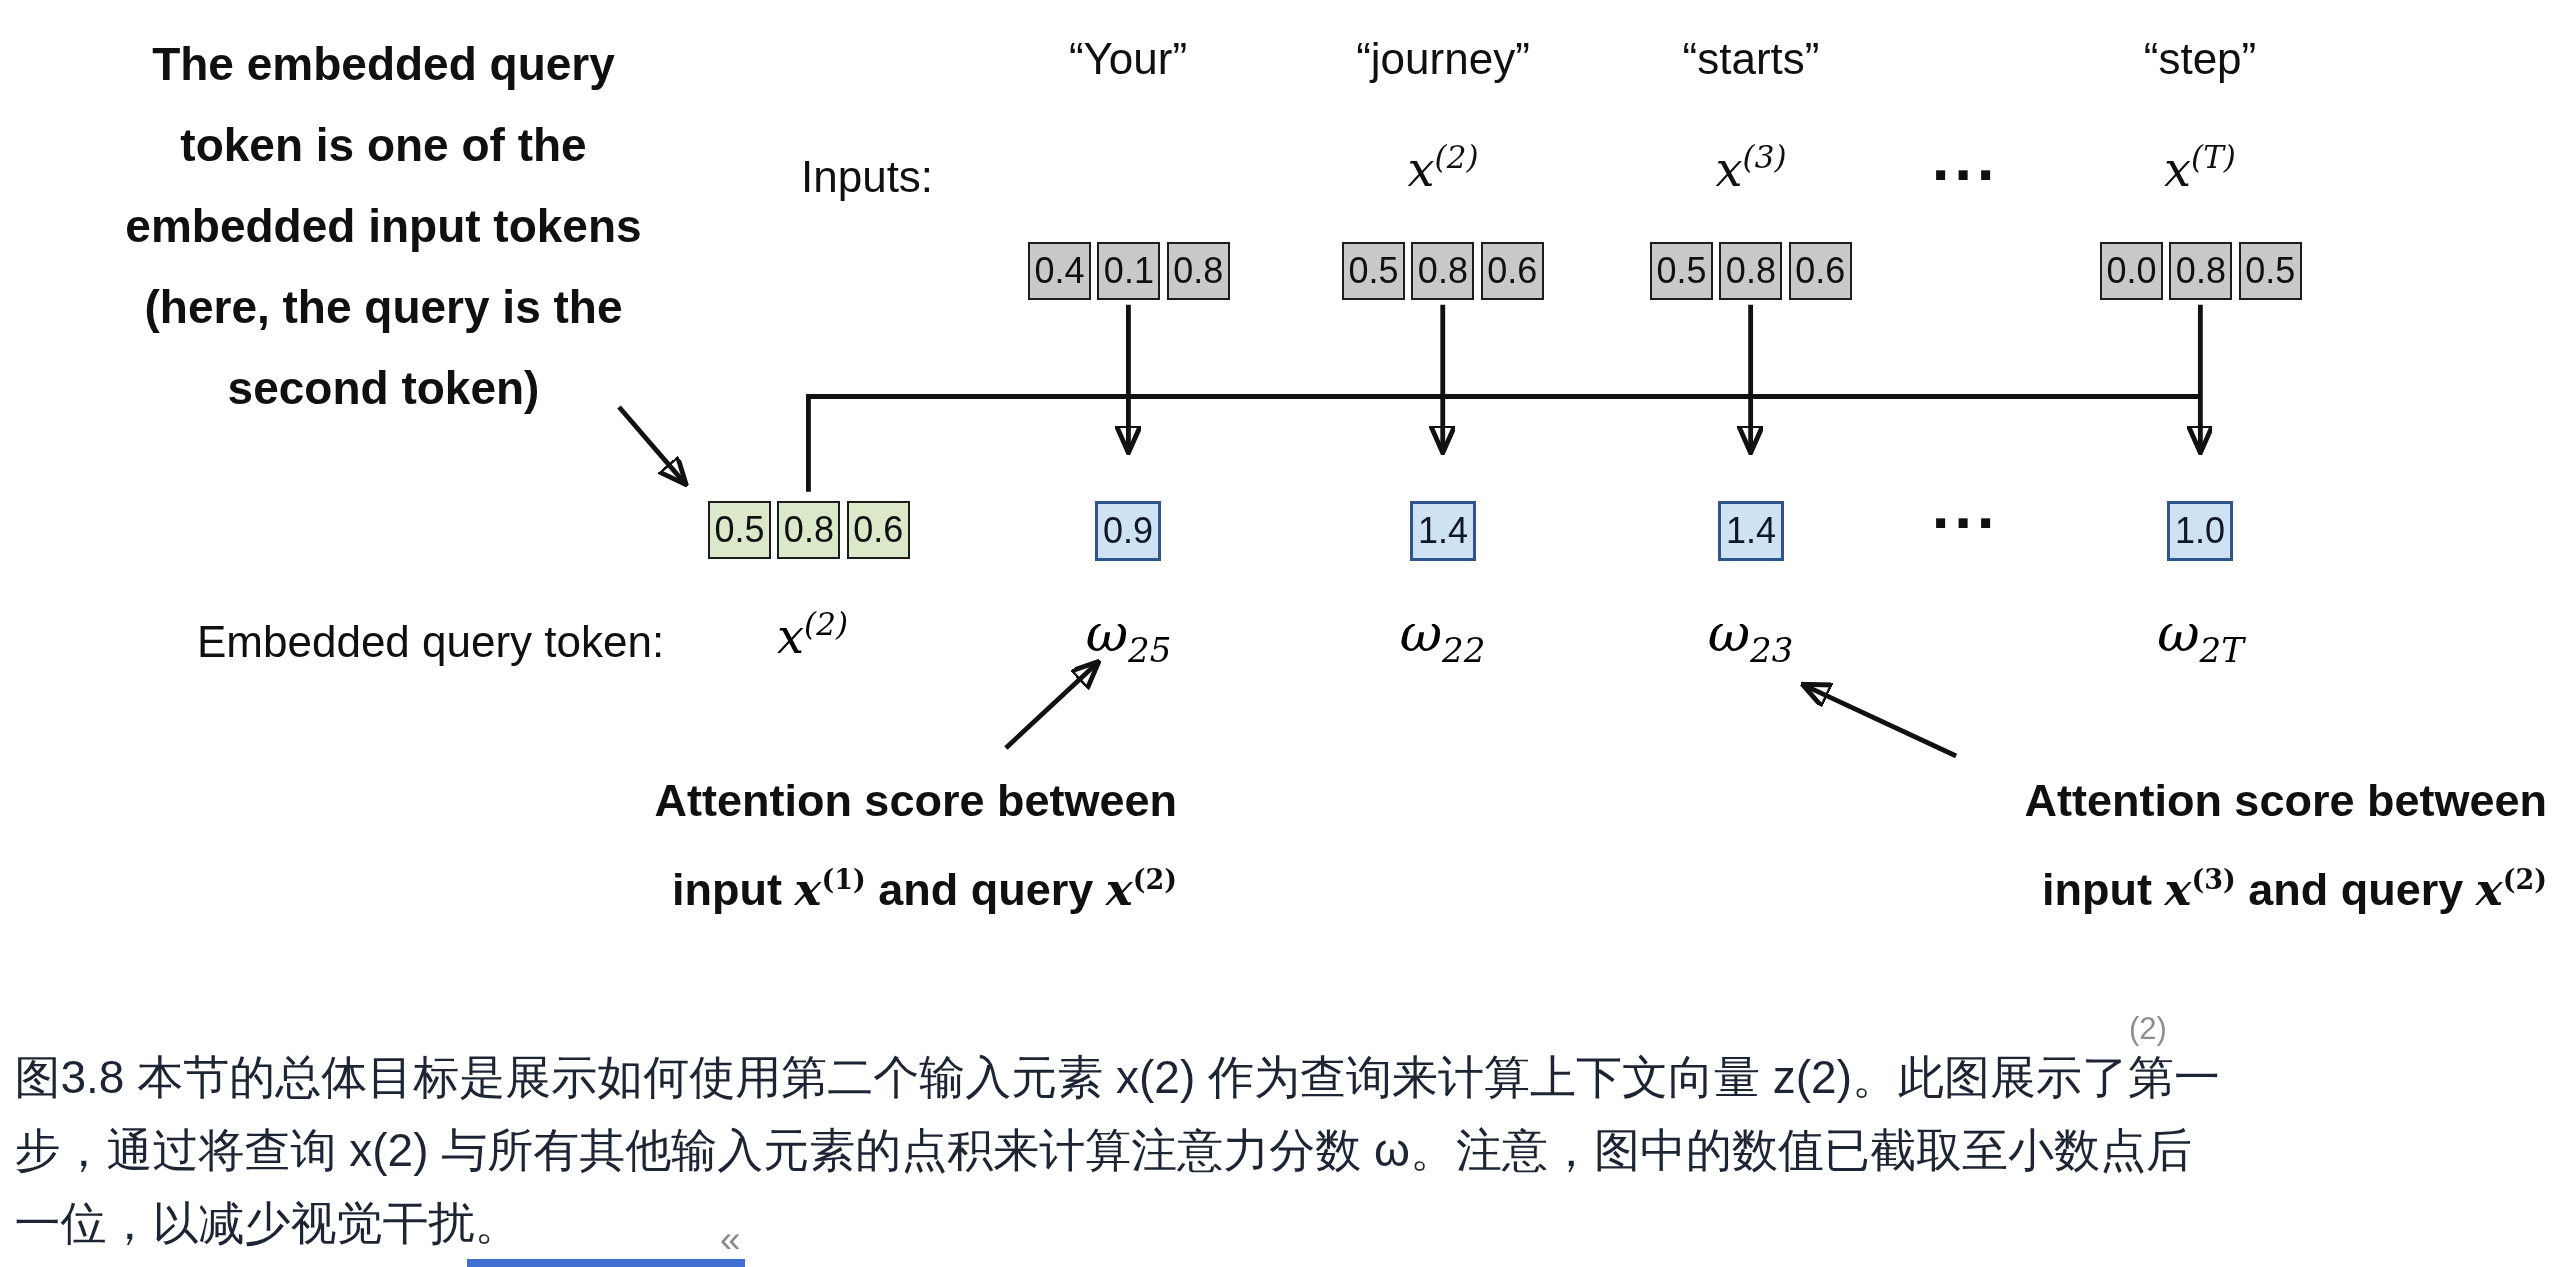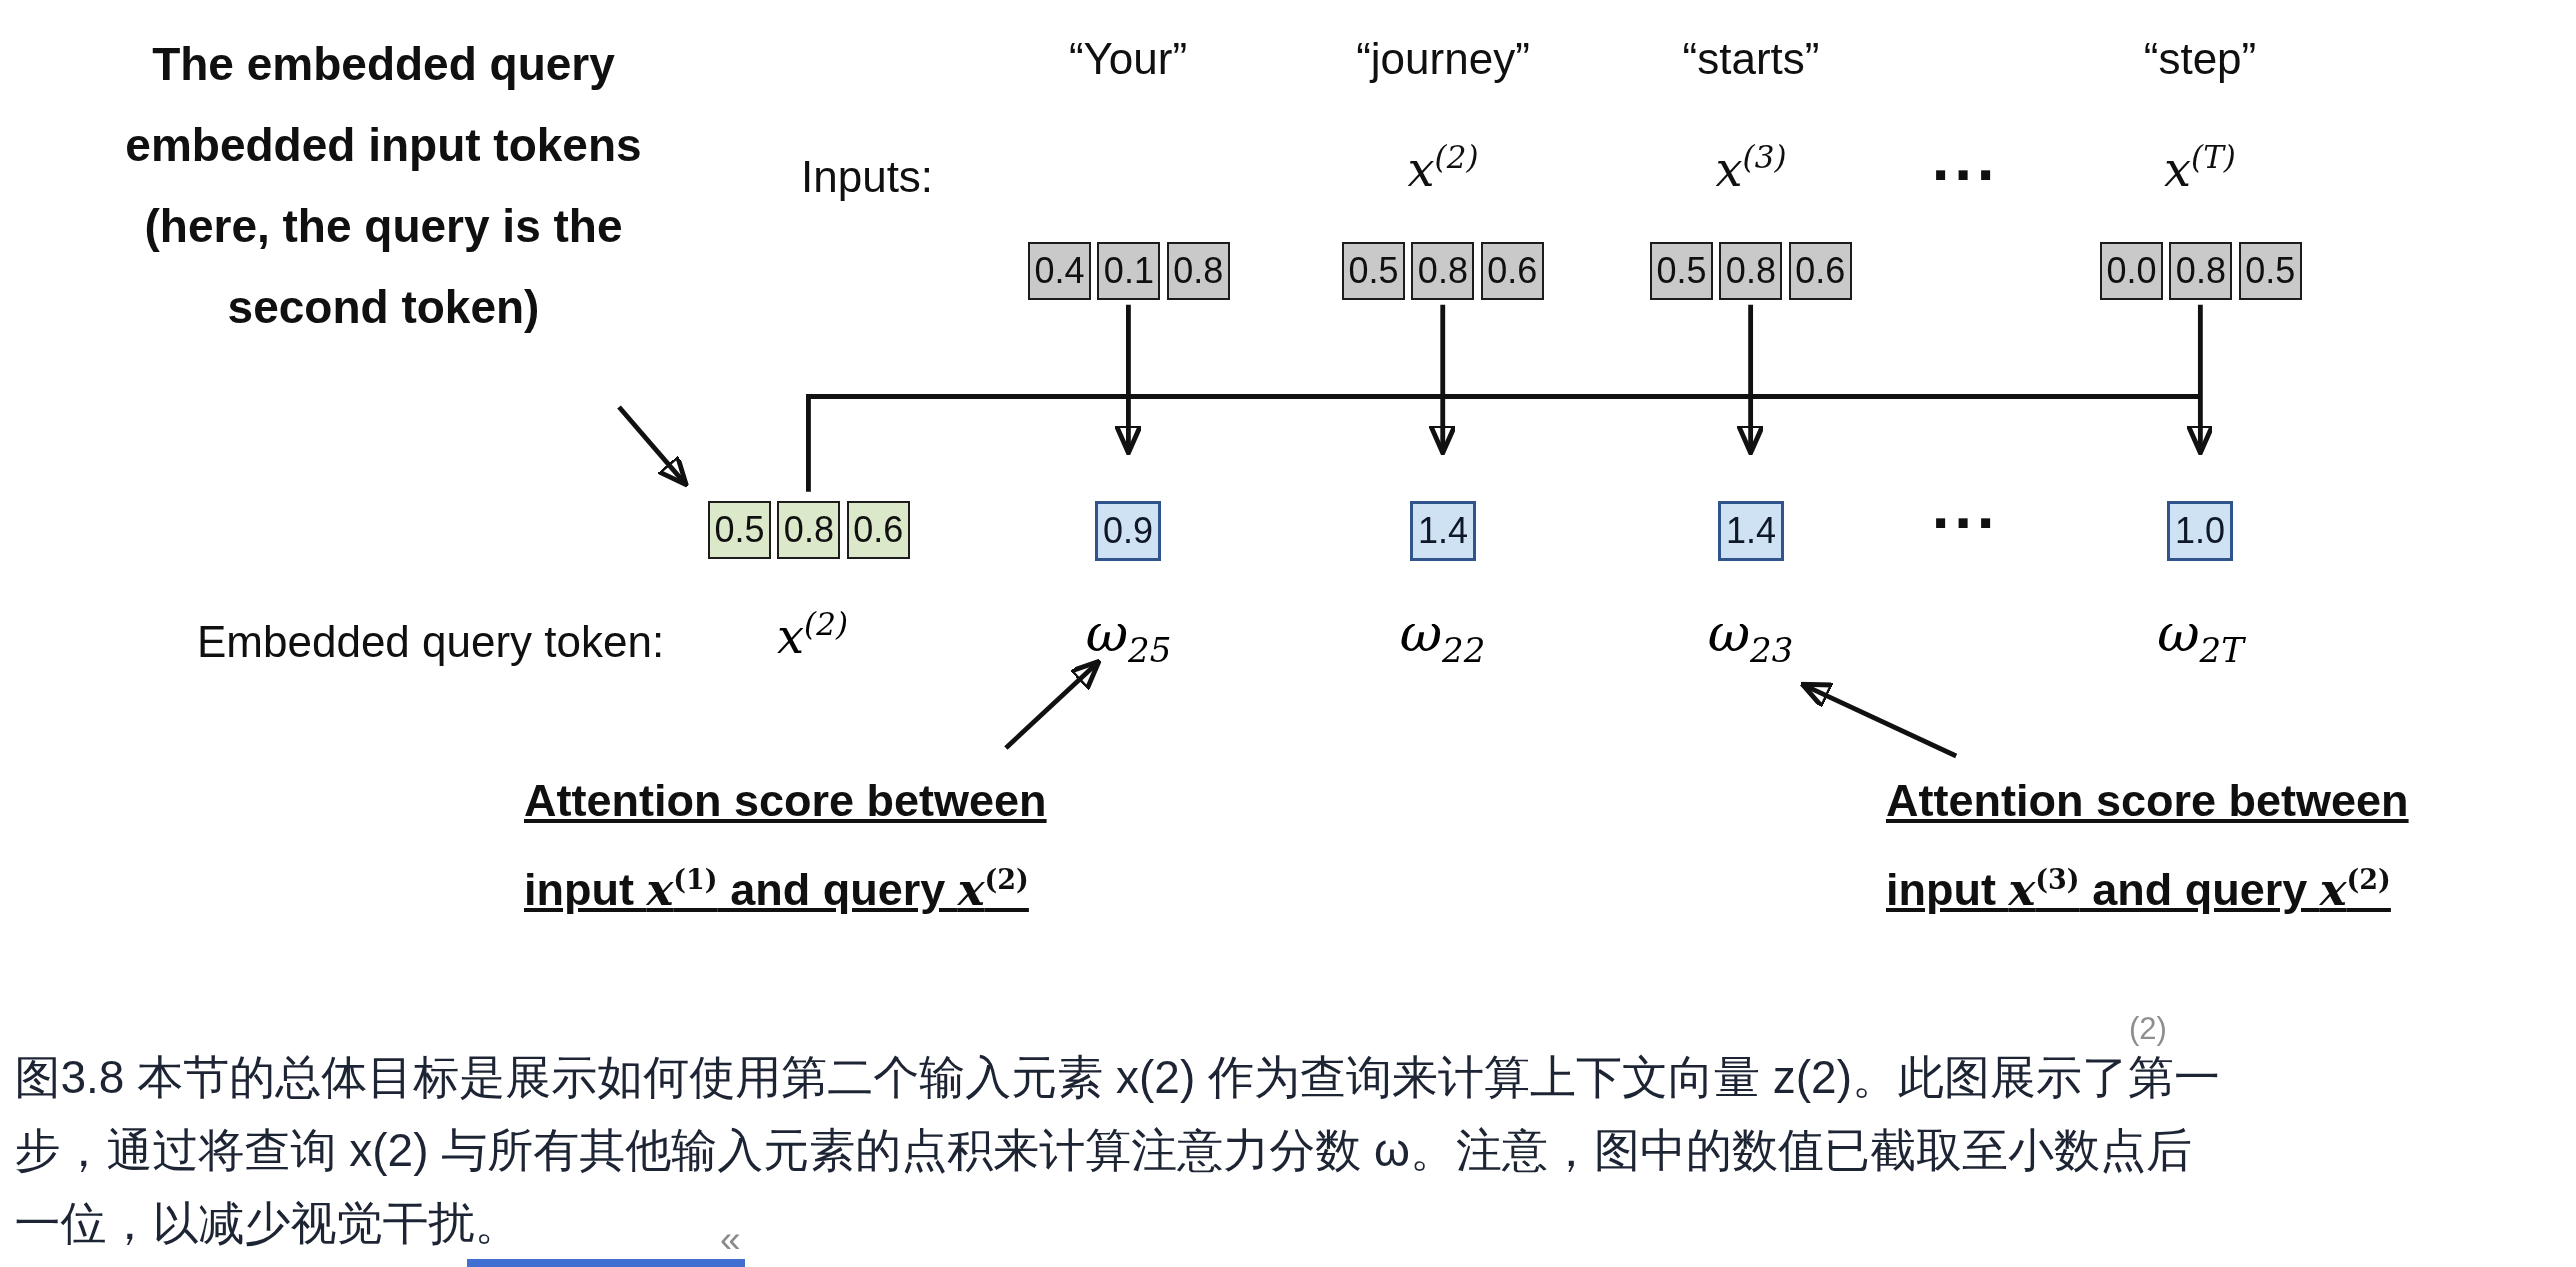--- a/index.html
+++ b/index.html
@@ -140,26 +140,25 @@
     font-size: 52px;
     font-family: "DejaVu Serif", serif;
   }
   .omega i { font-style: italic; }
   .omega sub { font-size: 34px; vertical-align: -11.3px; font-style: italic; }
 
   
   .score-note {
     position: absolute;
     top: 761px;
-    text-align: left;
+    text-align: right;
     font-weight: bold;
     font-size: 45px;
     line-height: 79px;
     color: #101010;
-    text-decoration: underline;
   }
   .score-note-left { left: 524px; width: 653px; }
   .score-note-right { left: 1886px; width: 661px; }
   .score-note i {
     font-family: "DejaVu Serif", serif;
     font-style: italic;
     font-weight: bold;
   }
   .score-note sup {
     font-size: 27px;
@@ -221,20 +220,21 @@
     <line x1="1790" y1="378" x2="1790" y2="560" marker-end="url(#ah)"></line>
     <line x1="2172" y1="378" x2="2172" y2="560" marker-end="url(#ah)"></line>
     <line x1="2730" y1="378" x2="2730" y2="560" marker-end="url(#ah)"></line>
     <line x1="768" y1="505" x2="850" y2="600" marker-end="url(#ah)"></line>
     <line x1="1248" y1="928" x2="1362" y2="822" marker-end="url(#ah)"></line>
     <line x1="2427" y1="938" x2="2238" y2="850" marker-end="url(#ah)"></line>
   </svg>
 
   <div class="note-query">
     <div>The embedded query</div>
+    <div>token is one of the</div>
     <div>embedded input tokens</div>
     <div>(here, the query is the</div>
     <div>second token)</div>
   </div>
 
   <div class="word cword-1">“Your”</div>
   <div class="word cword-2">“journey”</div>
   <div class="word cword-3">“starts”</div>
   <div class="word cword-4">“step”</div>
 

